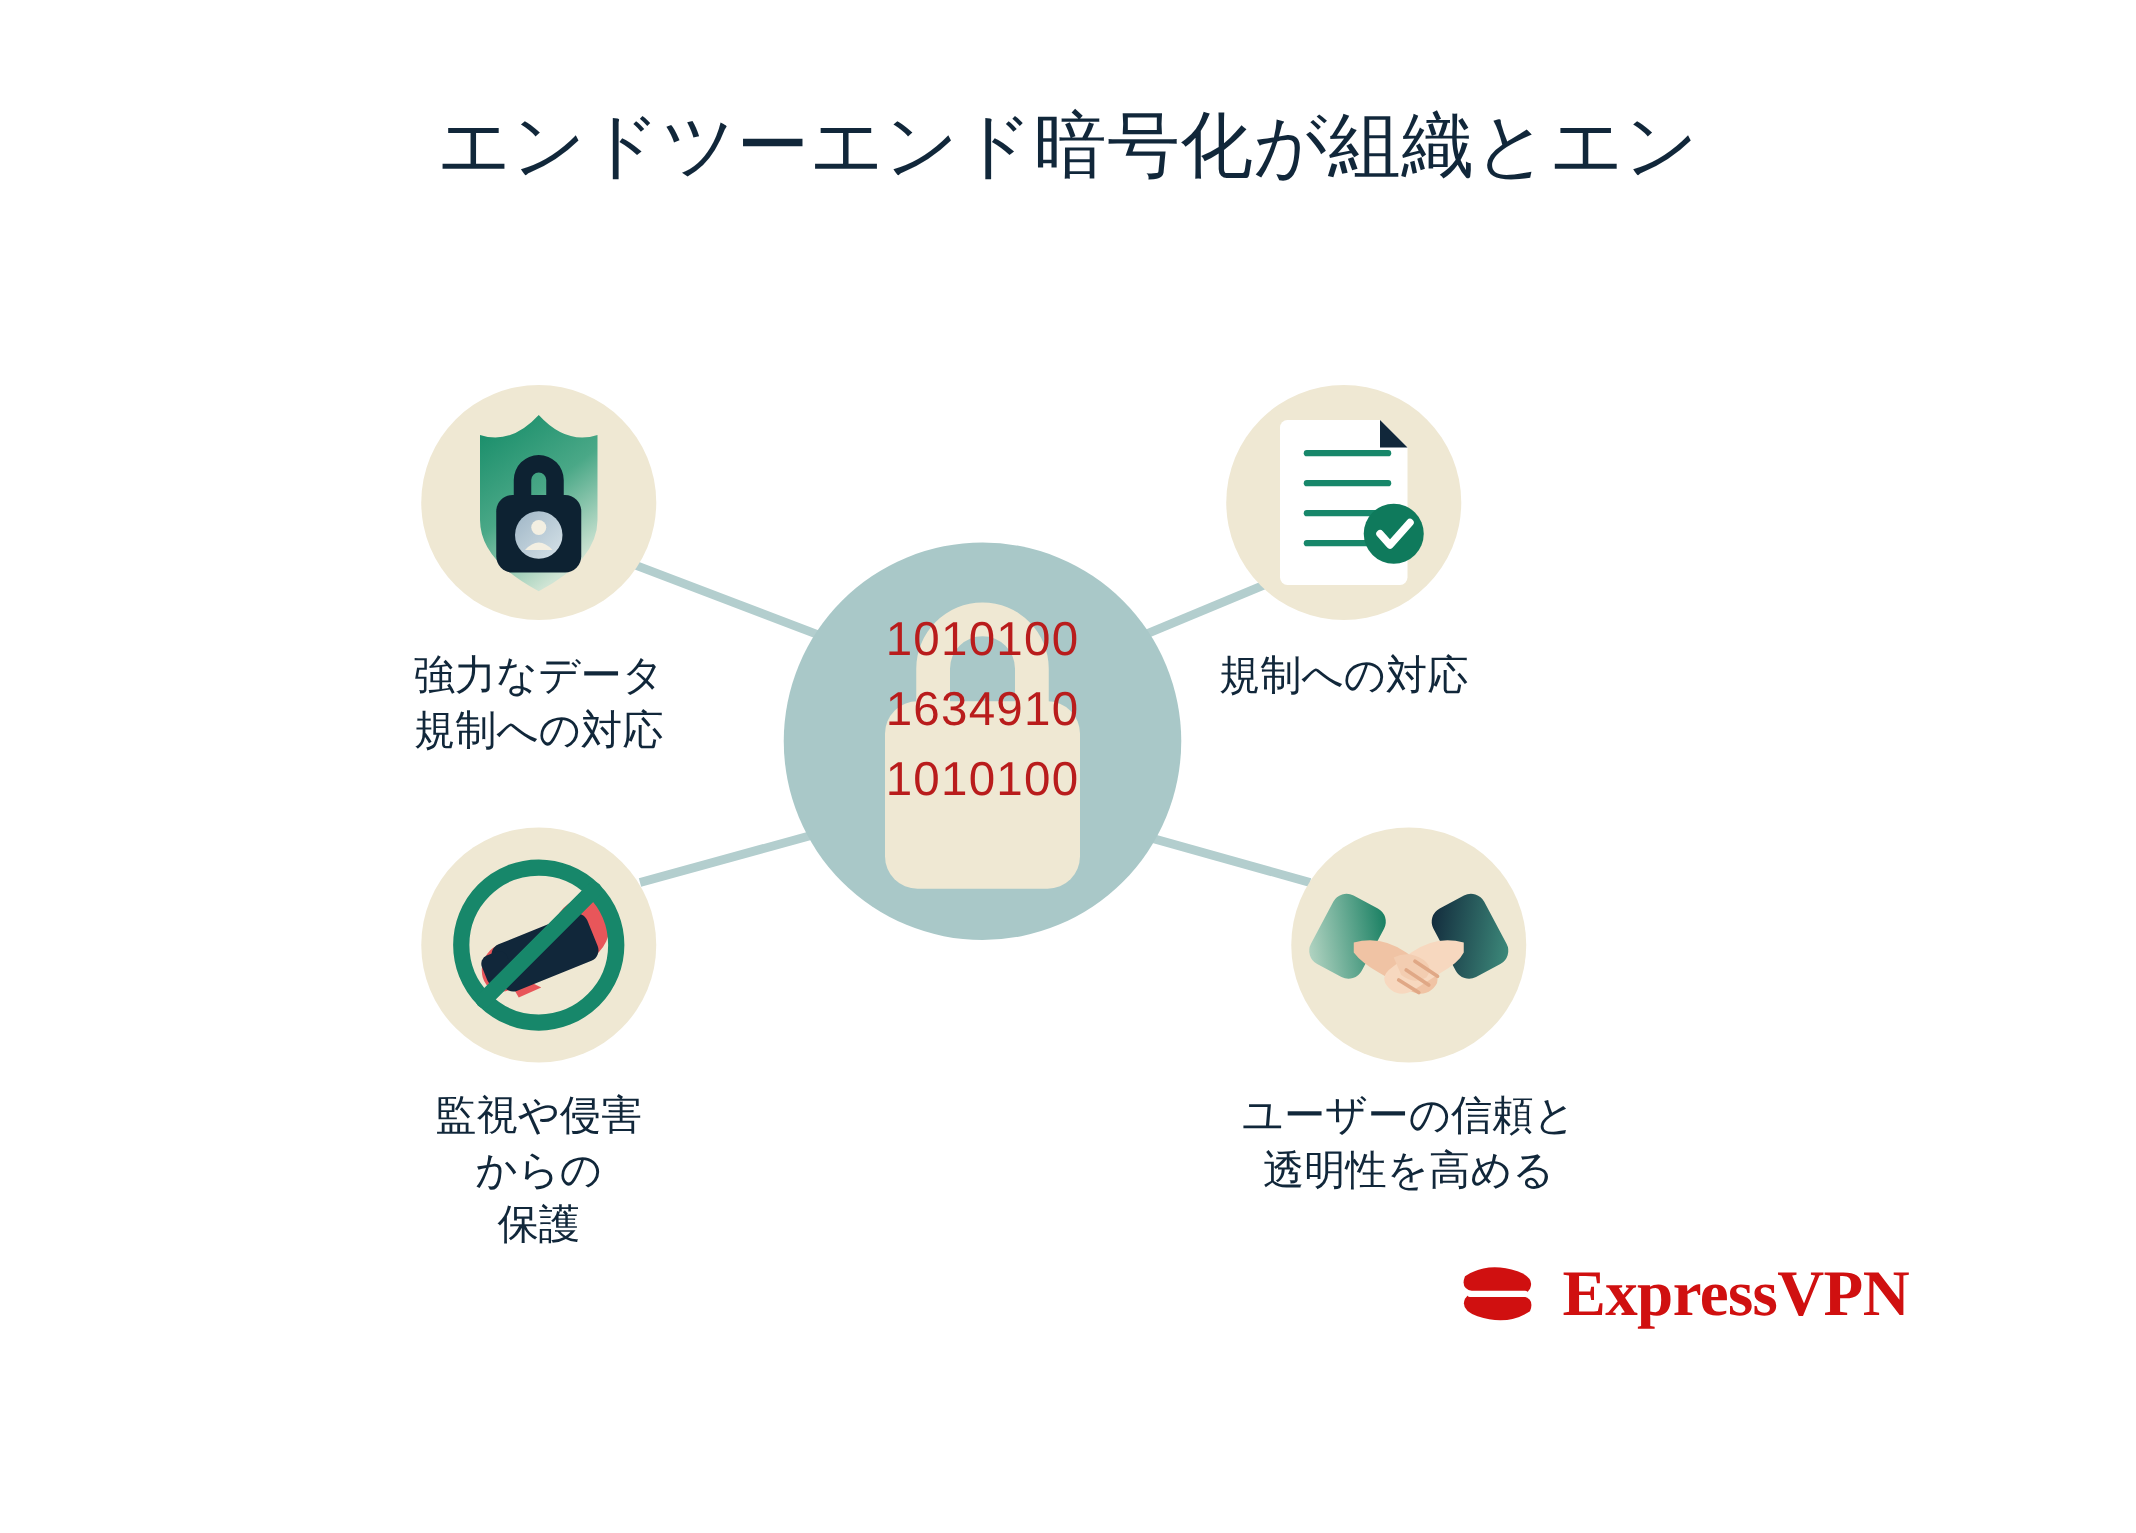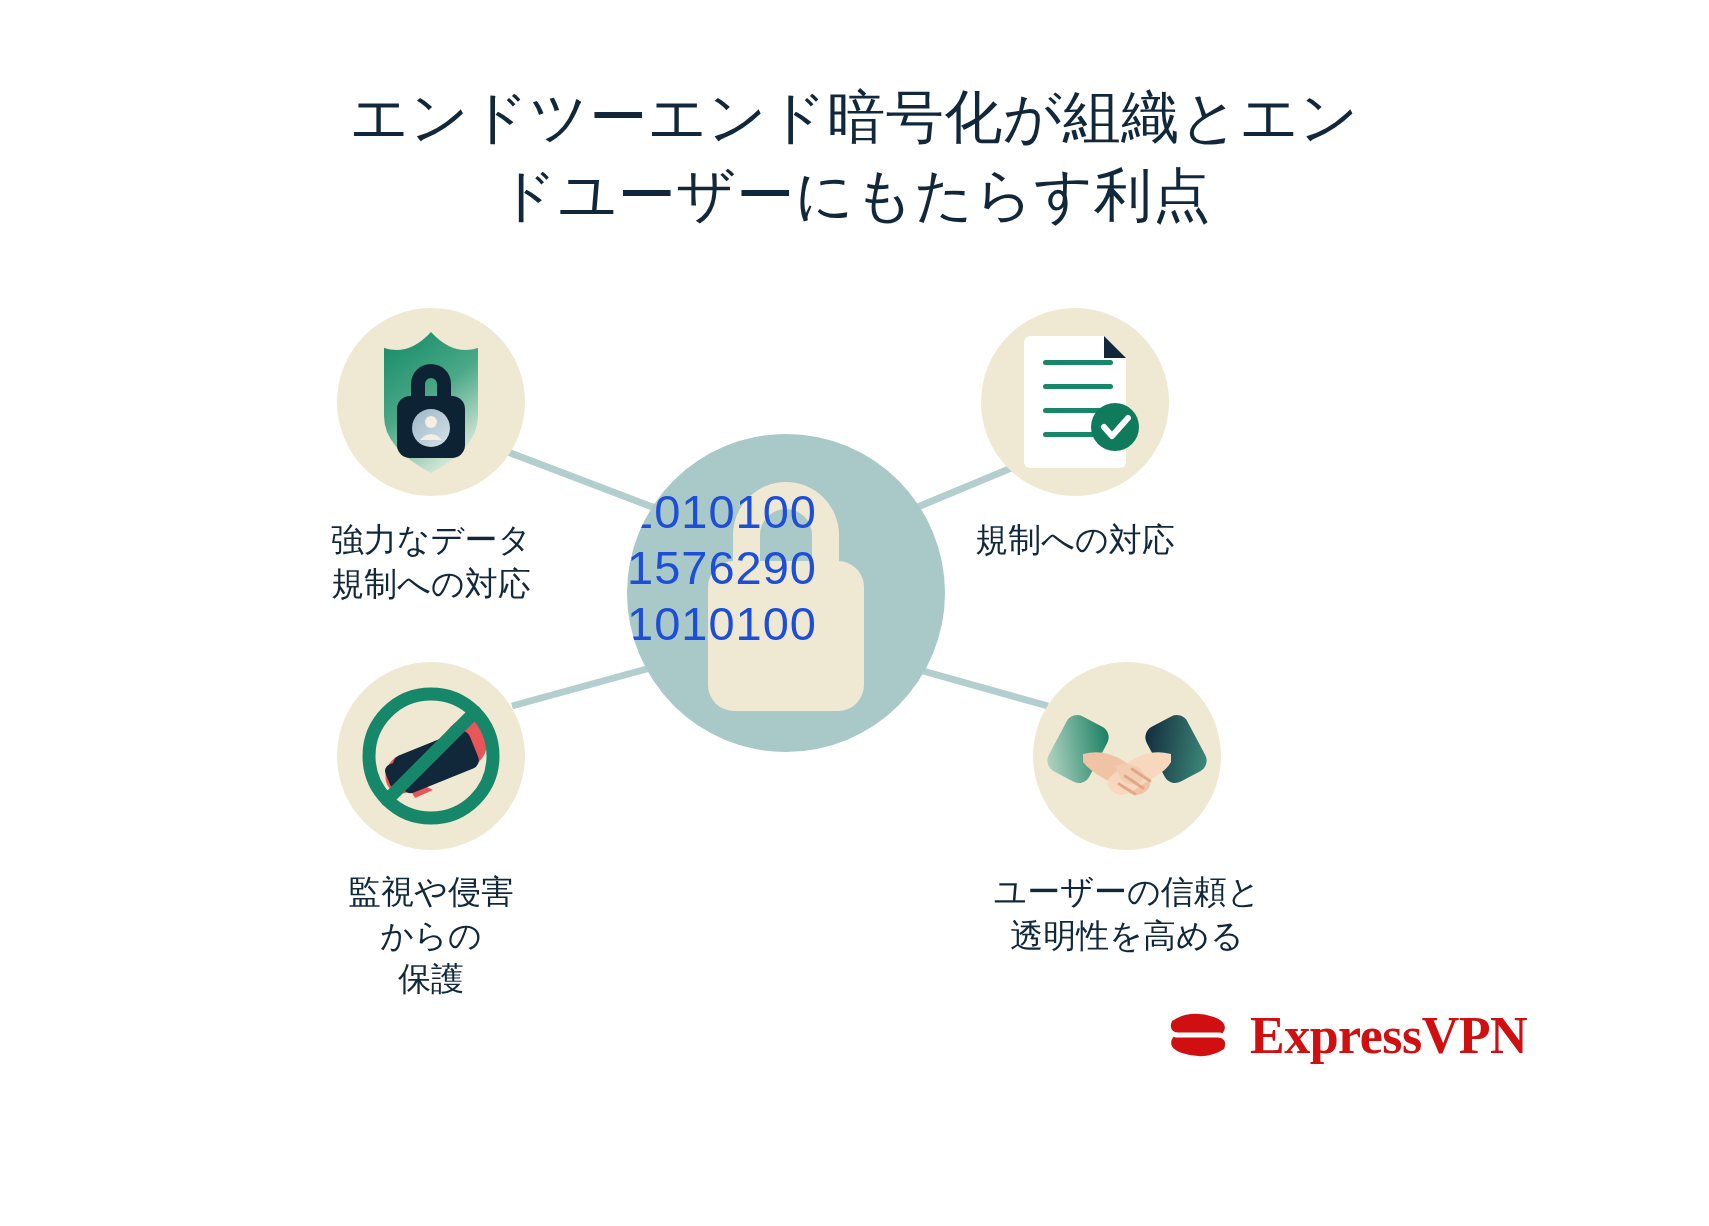--- a/index.html
+++ b/index.html
@@ -62,24 +62,25 @@
     transform: translate(-50%, -50%);
     width: 300px;
     height: 300px;
   }
   .hub-bits {
     position: absolute;
     left: 0;
     top: 50px;
     width: 318px;
     height: 268px;
-    color: #1d4ed8;
-    font-size: 47px;
+    color: #b91c1c;
+    font-size: 38px;
     line-height: 56px;
     letter-spacing: 1px;
+    text-align: center;
     font-family: "Liberation Sans", sans-serif;
     pointer-events: none;
   }
   .hub-bits span { display: block; }
 
   
   .node { position: absolute; }
 
   .node-circle {
     position: relative;
@@ -131,40 +132,39 @@
     letter-spacing: -0.5px;
   }
 </style>
 </head>
 <body>
 
 <div id="canvas">
 
   <h1 class="title">
     <span class="title-line">エンドツーエンド暗号化が組織とエン</span>
-    <span class="title-line">ドユーザーにもたらす利点</span>
   </h1>
 
   <svg id="connectors" viewBox="0 0 1709 1226" xmlns="http://www.w3.org/2000/svg">
     <line x1="508" y1="452" x2="676" y2="516" stroke="#b3cece" stroke-width="7"></line>
     <line x1="1050" y1="452" x2="896" y2="516" stroke="#b3cece" stroke-width="7"></line>
     <line x1="512" y1="706" x2="672" y2="662" stroke="#b3cece" stroke-width="7"></line>
     <line x1="1048" y1="706" x2="898" y2="664" stroke="#b3cece" stroke-width="7"></line>
   </svg>
 
   <div class="hub">
     <svg class="hub-lock" viewBox="0 0 300 300" xmlns="http://www.w3.org/2000/svg">
 
       <path d="M97 120 L97 92 A53 53 0 0 1 203 92 L203 120 L176 120 L176 92 A26 26 0 0 0 124 92 L124 120 Z" fill="#efe8d3"></path>
 
       <rect x="72" y="118" width="156" height="150" rx="26" fill="#efe8d3"></rect>
     </svg>
     <div class="hub-bits">
       <span>1010100</span>
-      <span>1576290</span>
+      <span>1634910</span>
       <span>1010100</span>
     </div>
   </div>
 
   <div class="node" id="node-privacy">
     <div class="node-circle">
       <svg width="188" height="188" viewBox="0 0 188 188" xmlns="http://www.w3.org/2000/svg">
         <defs>
           <linearGradient id="shieldGrad" x1="0" y1="0" x2="0.5" y2="1">
             <stop offset="0%" stop-color="#128a66"></stop>

